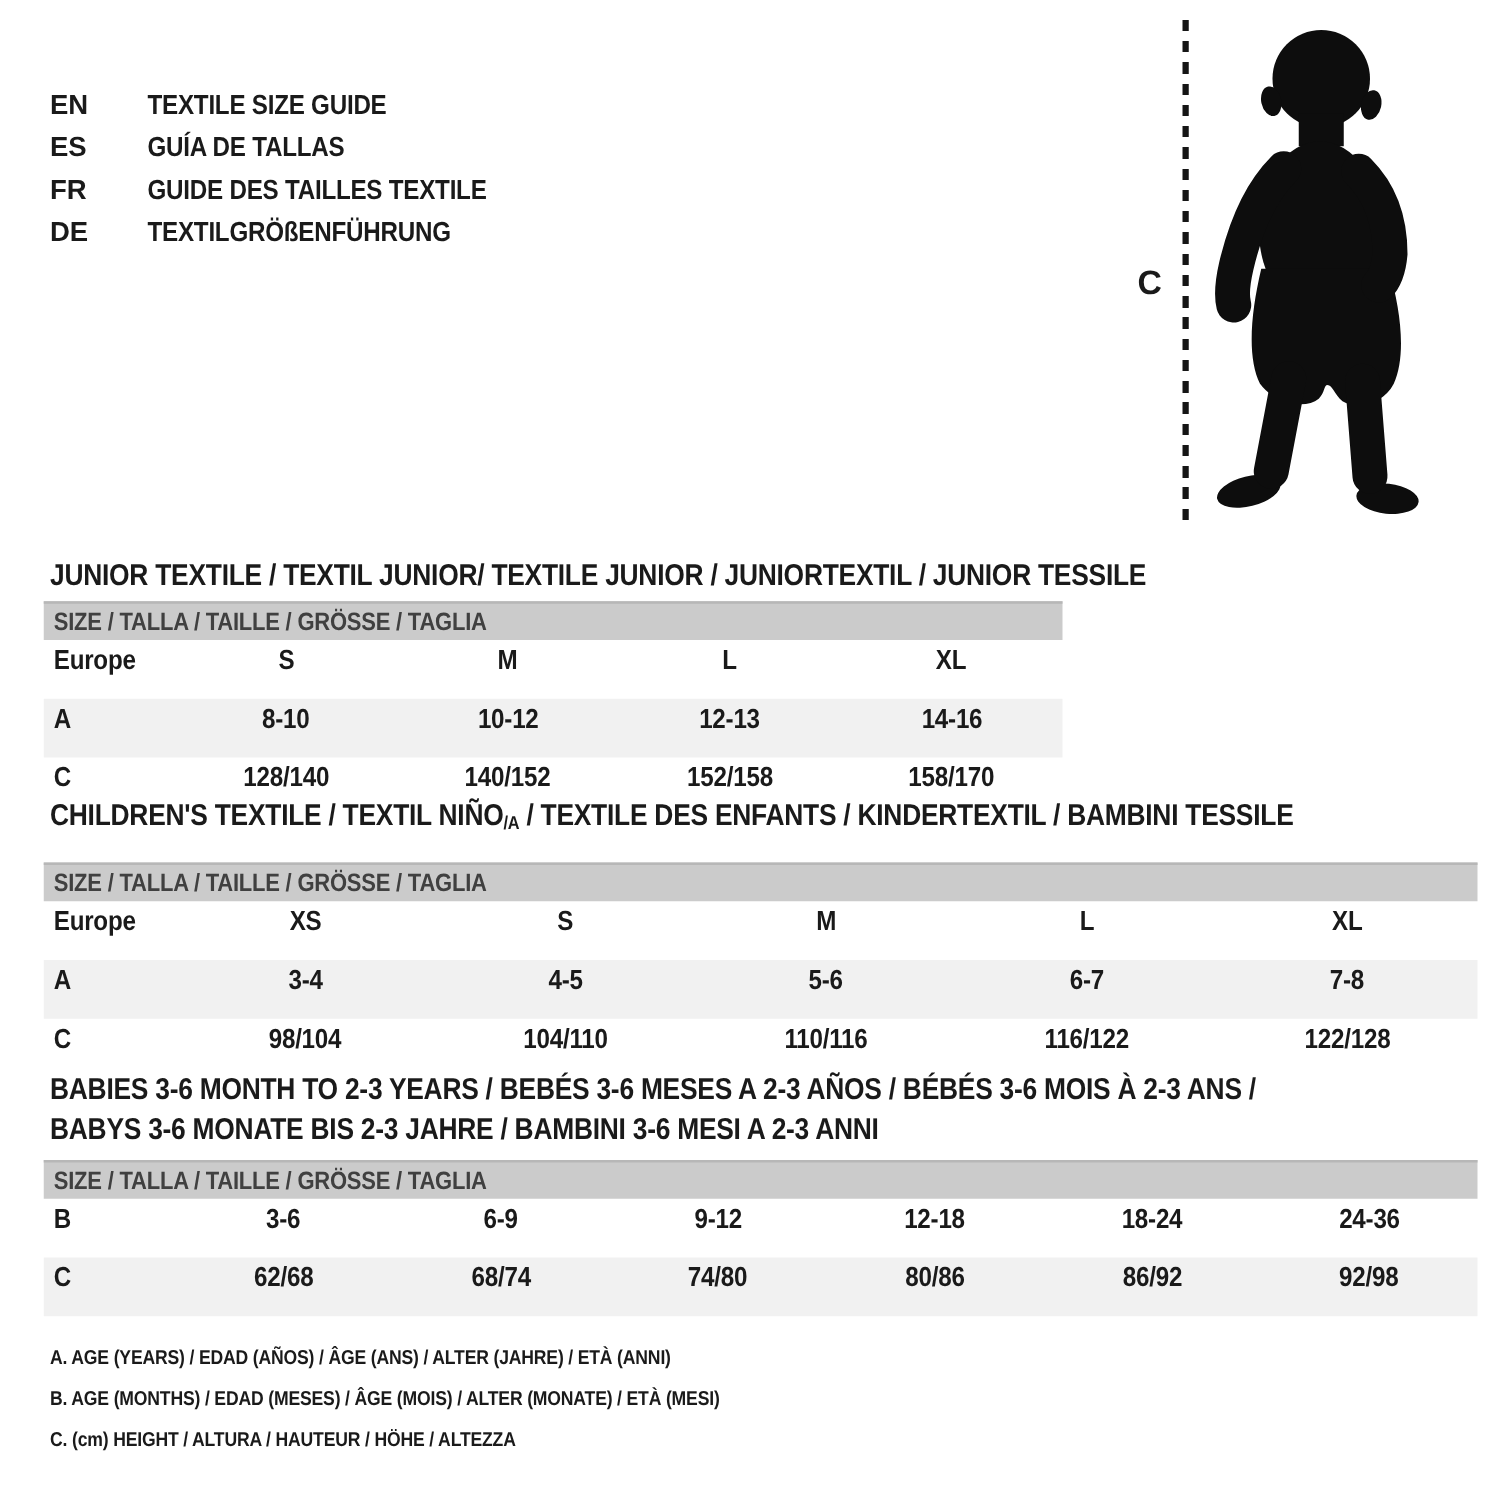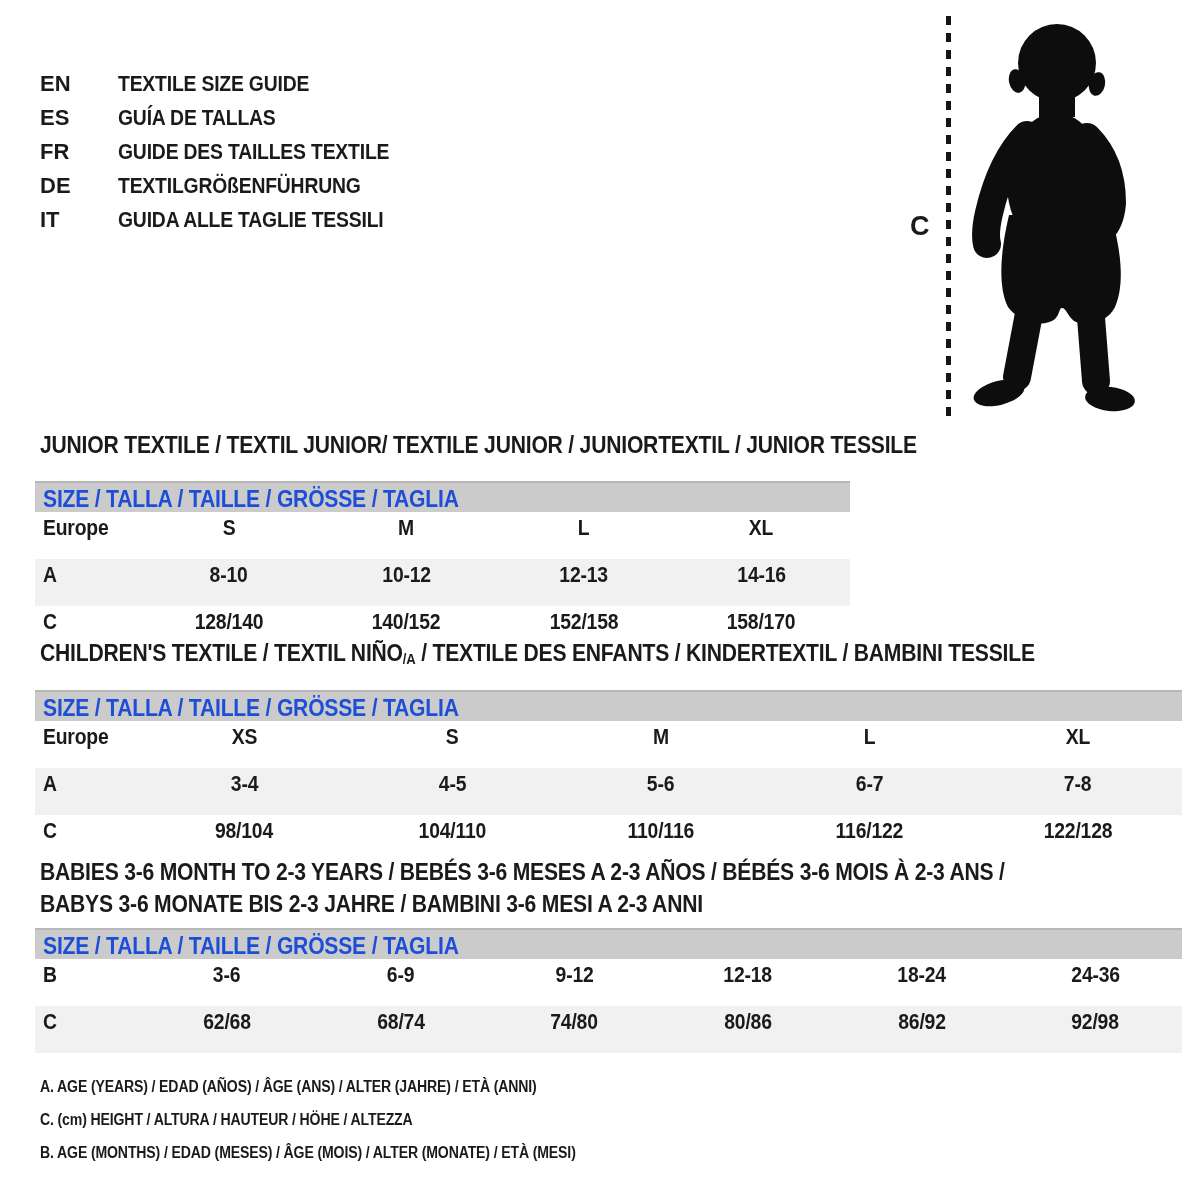--- a/index.html
+++ b/index.html
@@ -33,21 +33,21 @@
   .heading{position:absolute;left:40px;font-size:24px;line-height:26px;white-space:nowrap;}
   .heading2{position:absolute;left:40px;font-size:24px;line-height:32px;white-space:nowrap;}
   .subsc{font-size:0.62em;vertical-align:-0.22em;}
 
   
   .table{position:absolute;left:35px;}
   .w-junior{width:815px;}
   .w-wide{width:1147px;}
   .thead{
     height:31px;line-height:31px;background:#cbcbcb;border-top:2px solid #b7b7b7;
-    padding-left:8px;font-size:24px;color:#1d4ed8;box-sizing:border-box;
+    padding-left:8px;font-size:20px;color:#404040;box-sizing:border-box;
   }
   .trow{display:grid;height:47px;line-height:32px;font-size:22px;}
   .cols4{grid-template-columns:105px repeat(4,1fr);}
   .cols5{grid-template-columns:105px repeat(5,1fr);}
   .cols6{grid-template-columns:105px repeat(6,1fr);}
   .alt{background:#f1f1f1;}
   .tlabel{text-align:left;padding-left:8px;}
   .tcell{text-align:center;}
 
   
@@ -68,24 +68,20 @@
       <span class="lang-code">ES</span>
       <span class="cnd">GUÍA DE TALLAS</span>
     </div>
     <div class="lang-row">
       <span class="lang-code">FR</span>
       <span class="cnd">GUIDE DES TAILLES TEXTILE</span>
     </div>
     <div class="lang-row">
       <span class="lang-code">DE</span>
       <span class="cnd">TEXTILGRÖßENFÜHRUNG</span>
-    </div>
-    <div class="lang-row">
-      <span class="lang-code">IT</span>
-      <span class="cnd">GUIDA ALLE TAGLIE TESSILI</span>
     </div>
   </div>
 
   <div class="dash-line"></div>
   <div class="c-label">C</div>
   <svg class="figure-svg" width="175" height="400" viewBox="0 0 175 400" aria-hidden="true">
     <g fill="#0d0d0d" stroke="none">
       <circle cx="94" cy="48" r="39"></circle>
       <ellipse cx="54" cy="66" rx="8" ry="12" transform="rotate(-12 54 66)"></ellipse>
       <ellipse cx="134" cy="69" rx="8" ry="12" transform="rotate(12 134 69)"></ellipse>
@@ -96,21 +92,21 @@
       <ellipse cx="147" cy="384" rx="25" ry="12" transform="rotate(6 147 384)"></ellipse>
     </g>
     <g fill="none" stroke="#0d0d0d" stroke-width="28" stroke-linecap="round">
       <path d="M64,120 C 44,140 33,168 26,198 C 23,211 22,221 24,229"></path>
       <path d="M124,122 C 142,140 149,164 149,188 C 148,200 145,208 140,213"></path>
       <path d="M68,288 L54,362"></path>
       <path d="M127,290 L133,366"></path>
     </g>
   </svg>
 
-  <div class="heading" style="top:432px;">
+  <div class="heading" style="top:448px;">
     <span class="cnd">JUNIOR TEXTILE / TEXTIL JUNIOR/ TEXTILE JUNIOR / JUNIORTEXTIL / JUNIOR TESSILE</span>
   </div>
   <div class="table w-junior" style="top:481px;">
     <div class="thead">
       <span class="cnd">SIZE / TALLA / TAILLE / GRÖSSE / TAGLIA</span>
     </div>
     <div class="trow cols4">
       <div class="tlabel"><span class="cnd">Europe</span></div>
       <div class="tcell"><span class="cnd-c">S</span></div>
       <div class="tcell"><span class="cnd-c">M</span></div>
@@ -189,17 +185,17 @@
       <div class="tcell"><span class="cnd-c">68/74</span></div>
       <div class="tcell"><span class="cnd-c">74/80</span></div>
       <div class="tcell"><span class="cnd-c">80/86</span></div>
       <div class="tcell"><span class="cnd-c">86/92</span></div>
       <div class="tcell"><span class="cnd-c">92/98</span></div>
     </div>
   </div>
 
   <div class="legend">
     <div class="legend-row"><span class="cnd">A. AGE (YEARS) / EDAD (AÑOS) / ÂGE (ANS) / ALTER (JAHRE) / ETÀ (ANNI)</span></div>
+    <div class="legend-row"><span class="cnd">B. AGE (MONTHS) / EDAD (MESES) / ÂGE (MOIS) / ALTER (MONATE) / ETÀ (MESI)</span></div>
     <div class="legend-row"><span class="cnd">C. (cm) HEIGHT / ALTURA / HAUTEUR / HÖHE / ALTEZZA</span></div>
-    <div class="legend-row"><span class="cnd">B. AGE (MONTHS) / EDAD (MESES) / ÂGE (MOIS) / ALTER (MONATE) / ETÀ (MESI)</span></div>
   </div>
 
 </div>
 
 </body></html>

